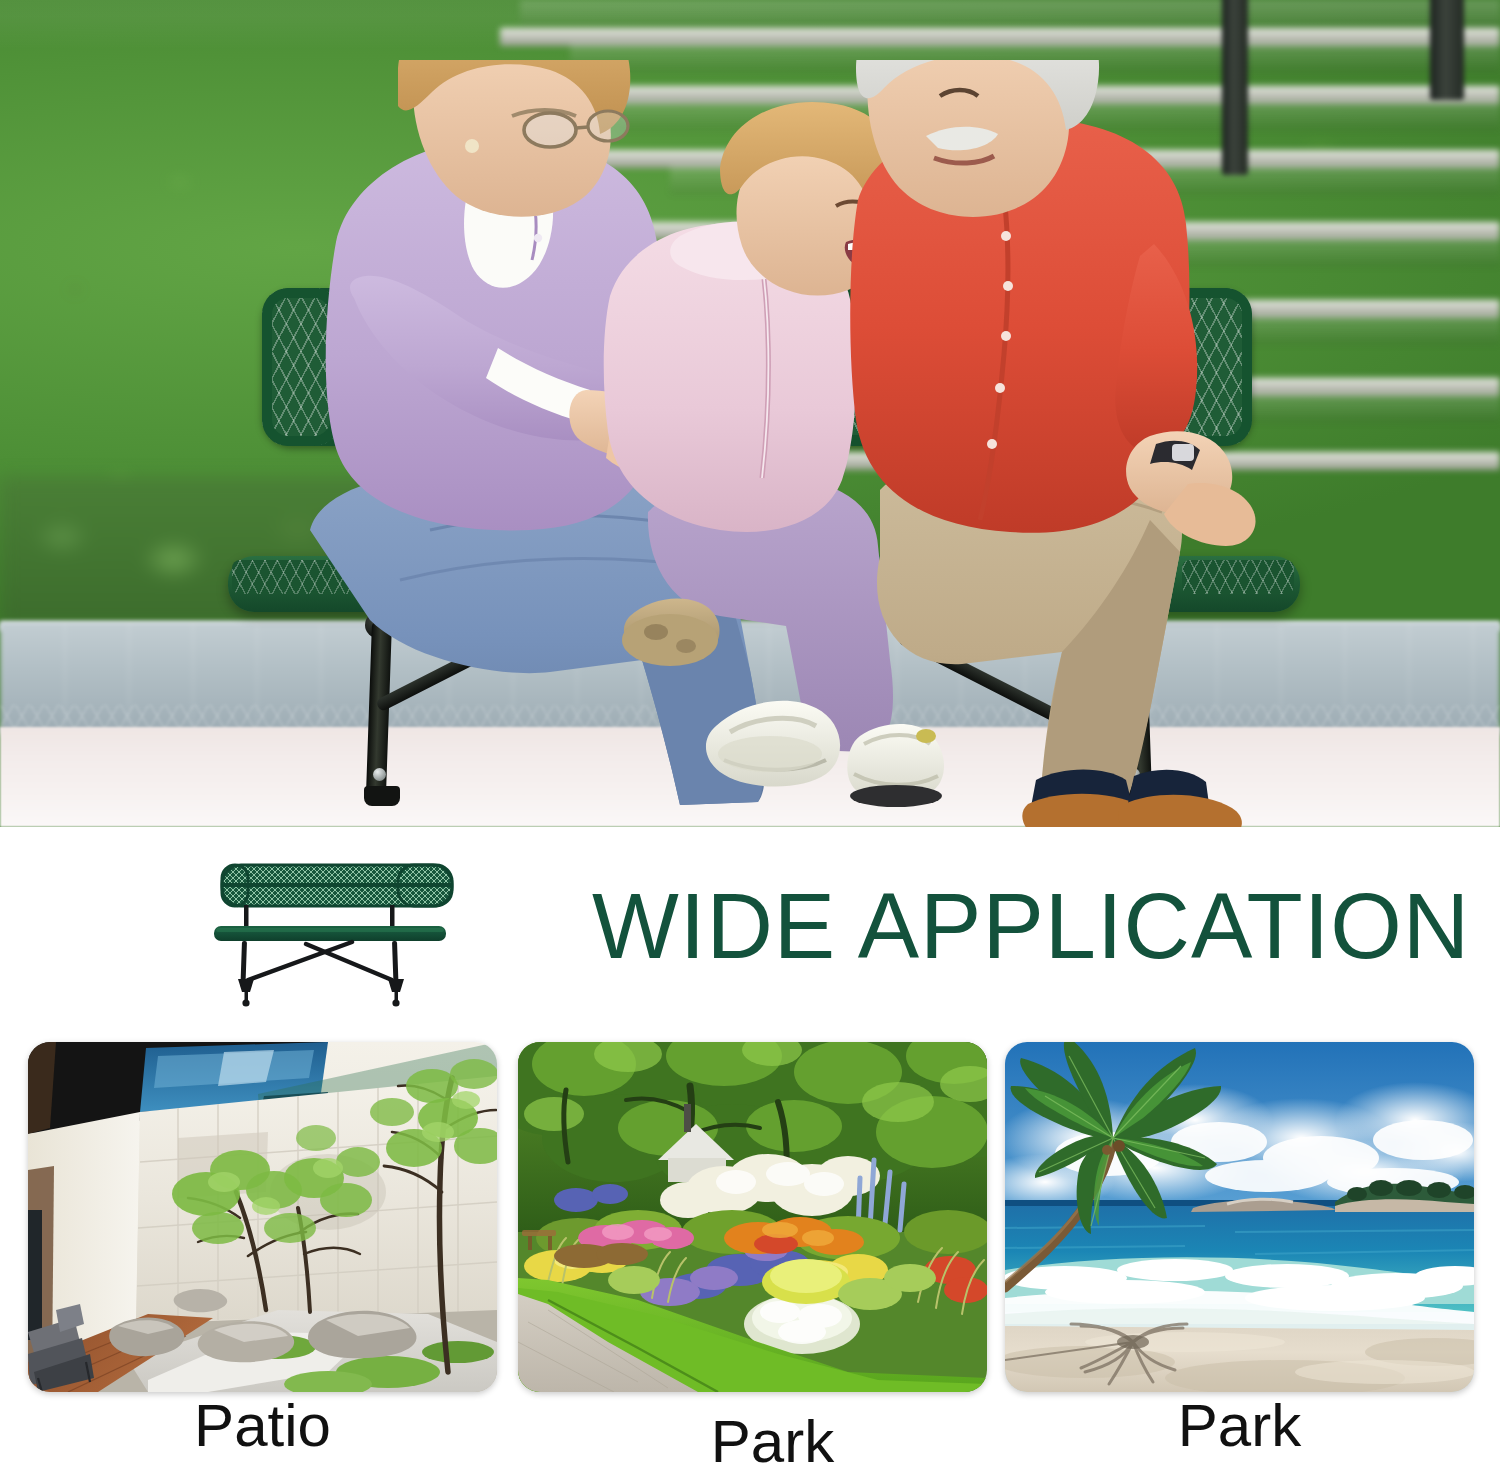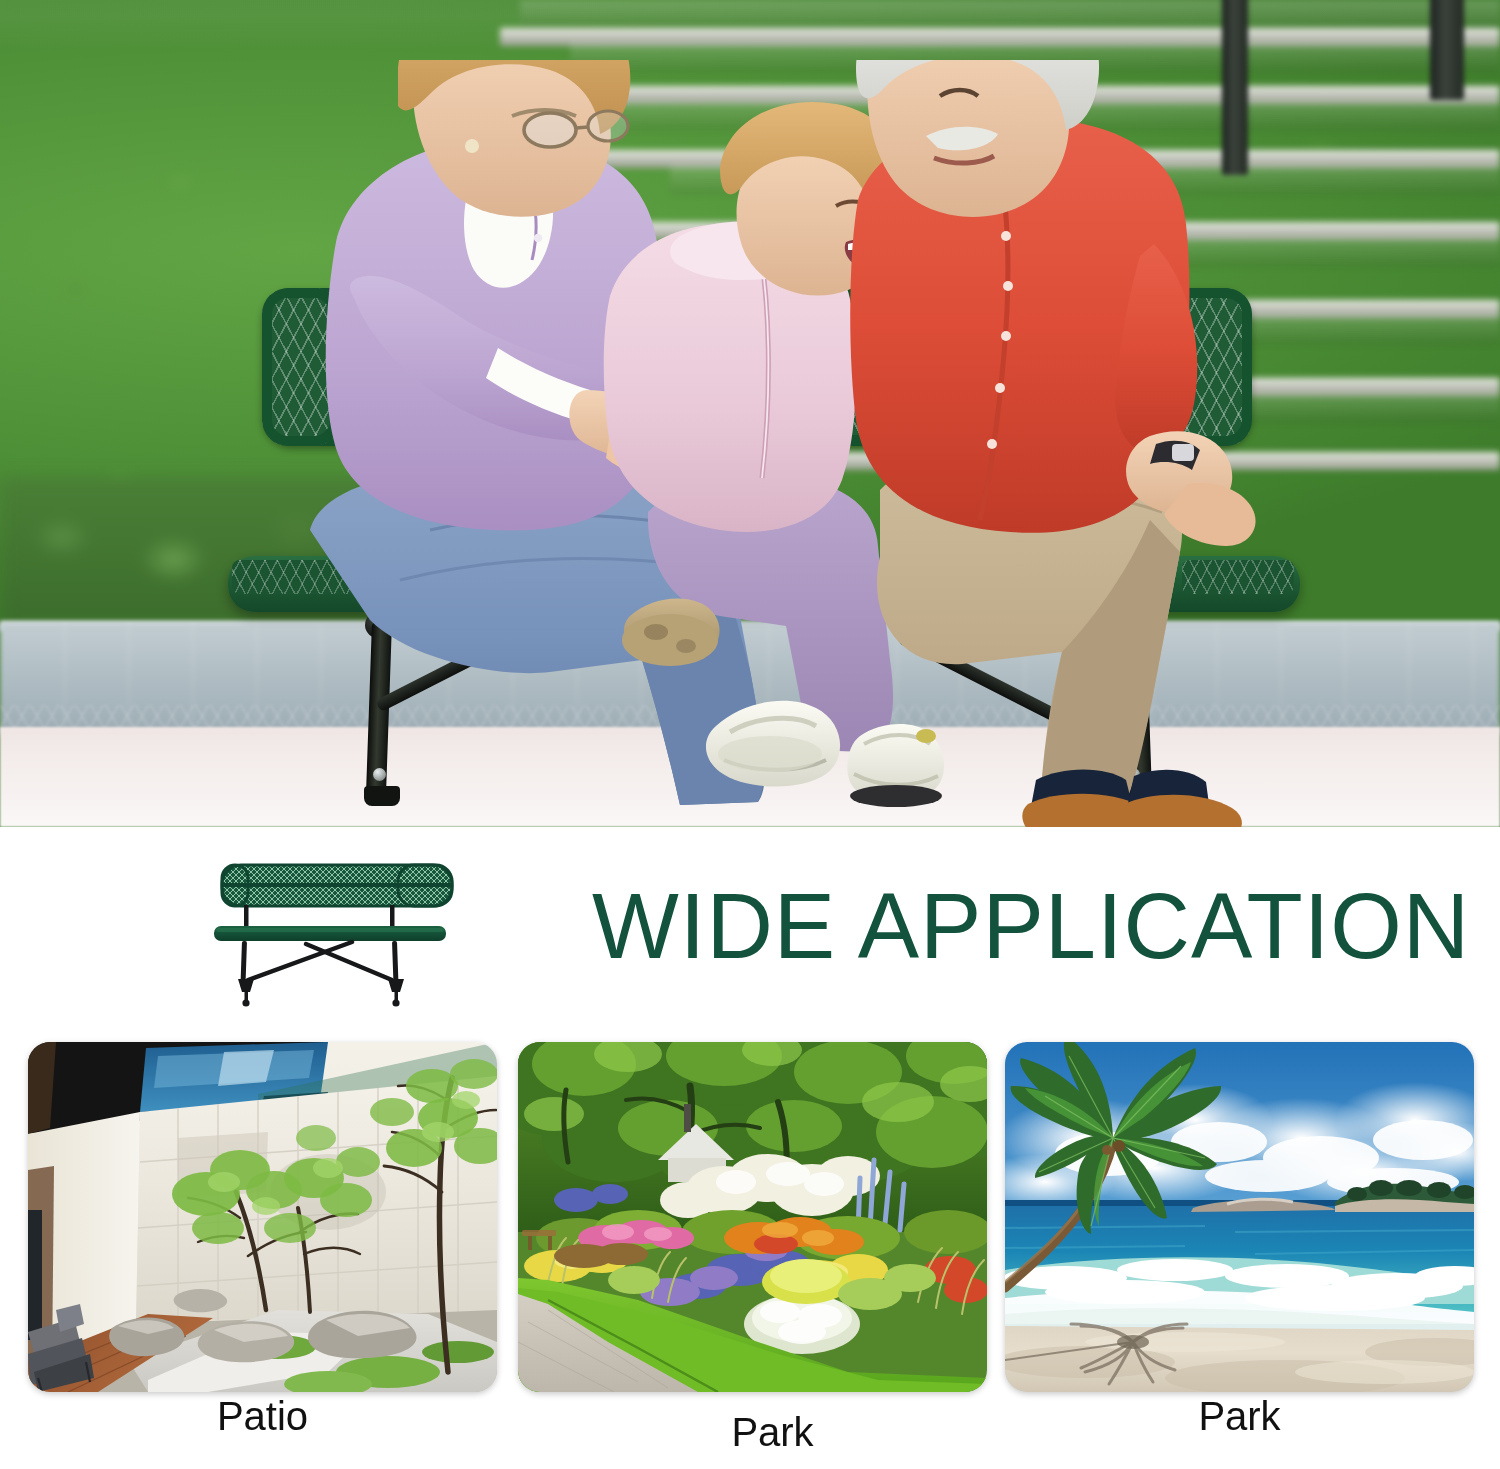--- a/index.html
+++ b/index.html
@@ -107,21 +107,21 @@
      letter-spacing:1px;font-weight:400;color:#13523c;white-space:nowrap;}
 
   
   #prodbench{position:absolute;left:206px;top:860px;width:262px;height:148px;}
 
   
   .card{position:absolute;top:1042px;width:469px;height:350px;border-radius:22px;overflow:hidden;
         box-shadow:0 2px 6px rgba(0,0,0,.22);}
   #card1{left:28px;} #card2{left:518px;} #card3{left:1005px;}
   .card-label{position:absolute;top:1396px;width:469px;text-align:center;
-        font-size:40px;color:#111;line-height:1;}
+        font-size:60px;color:#111;line-height:1;}
   #label1{left:28px;} #label2{left:538px;margin-top:16px;} #label3{left:1005px;}
 </style>
 </head>
 <body>
 
 <div id="hero">
   <div class="hero-bg"></div>
   <div class="grass-tex"></div>
 
   <div class="stairs">

